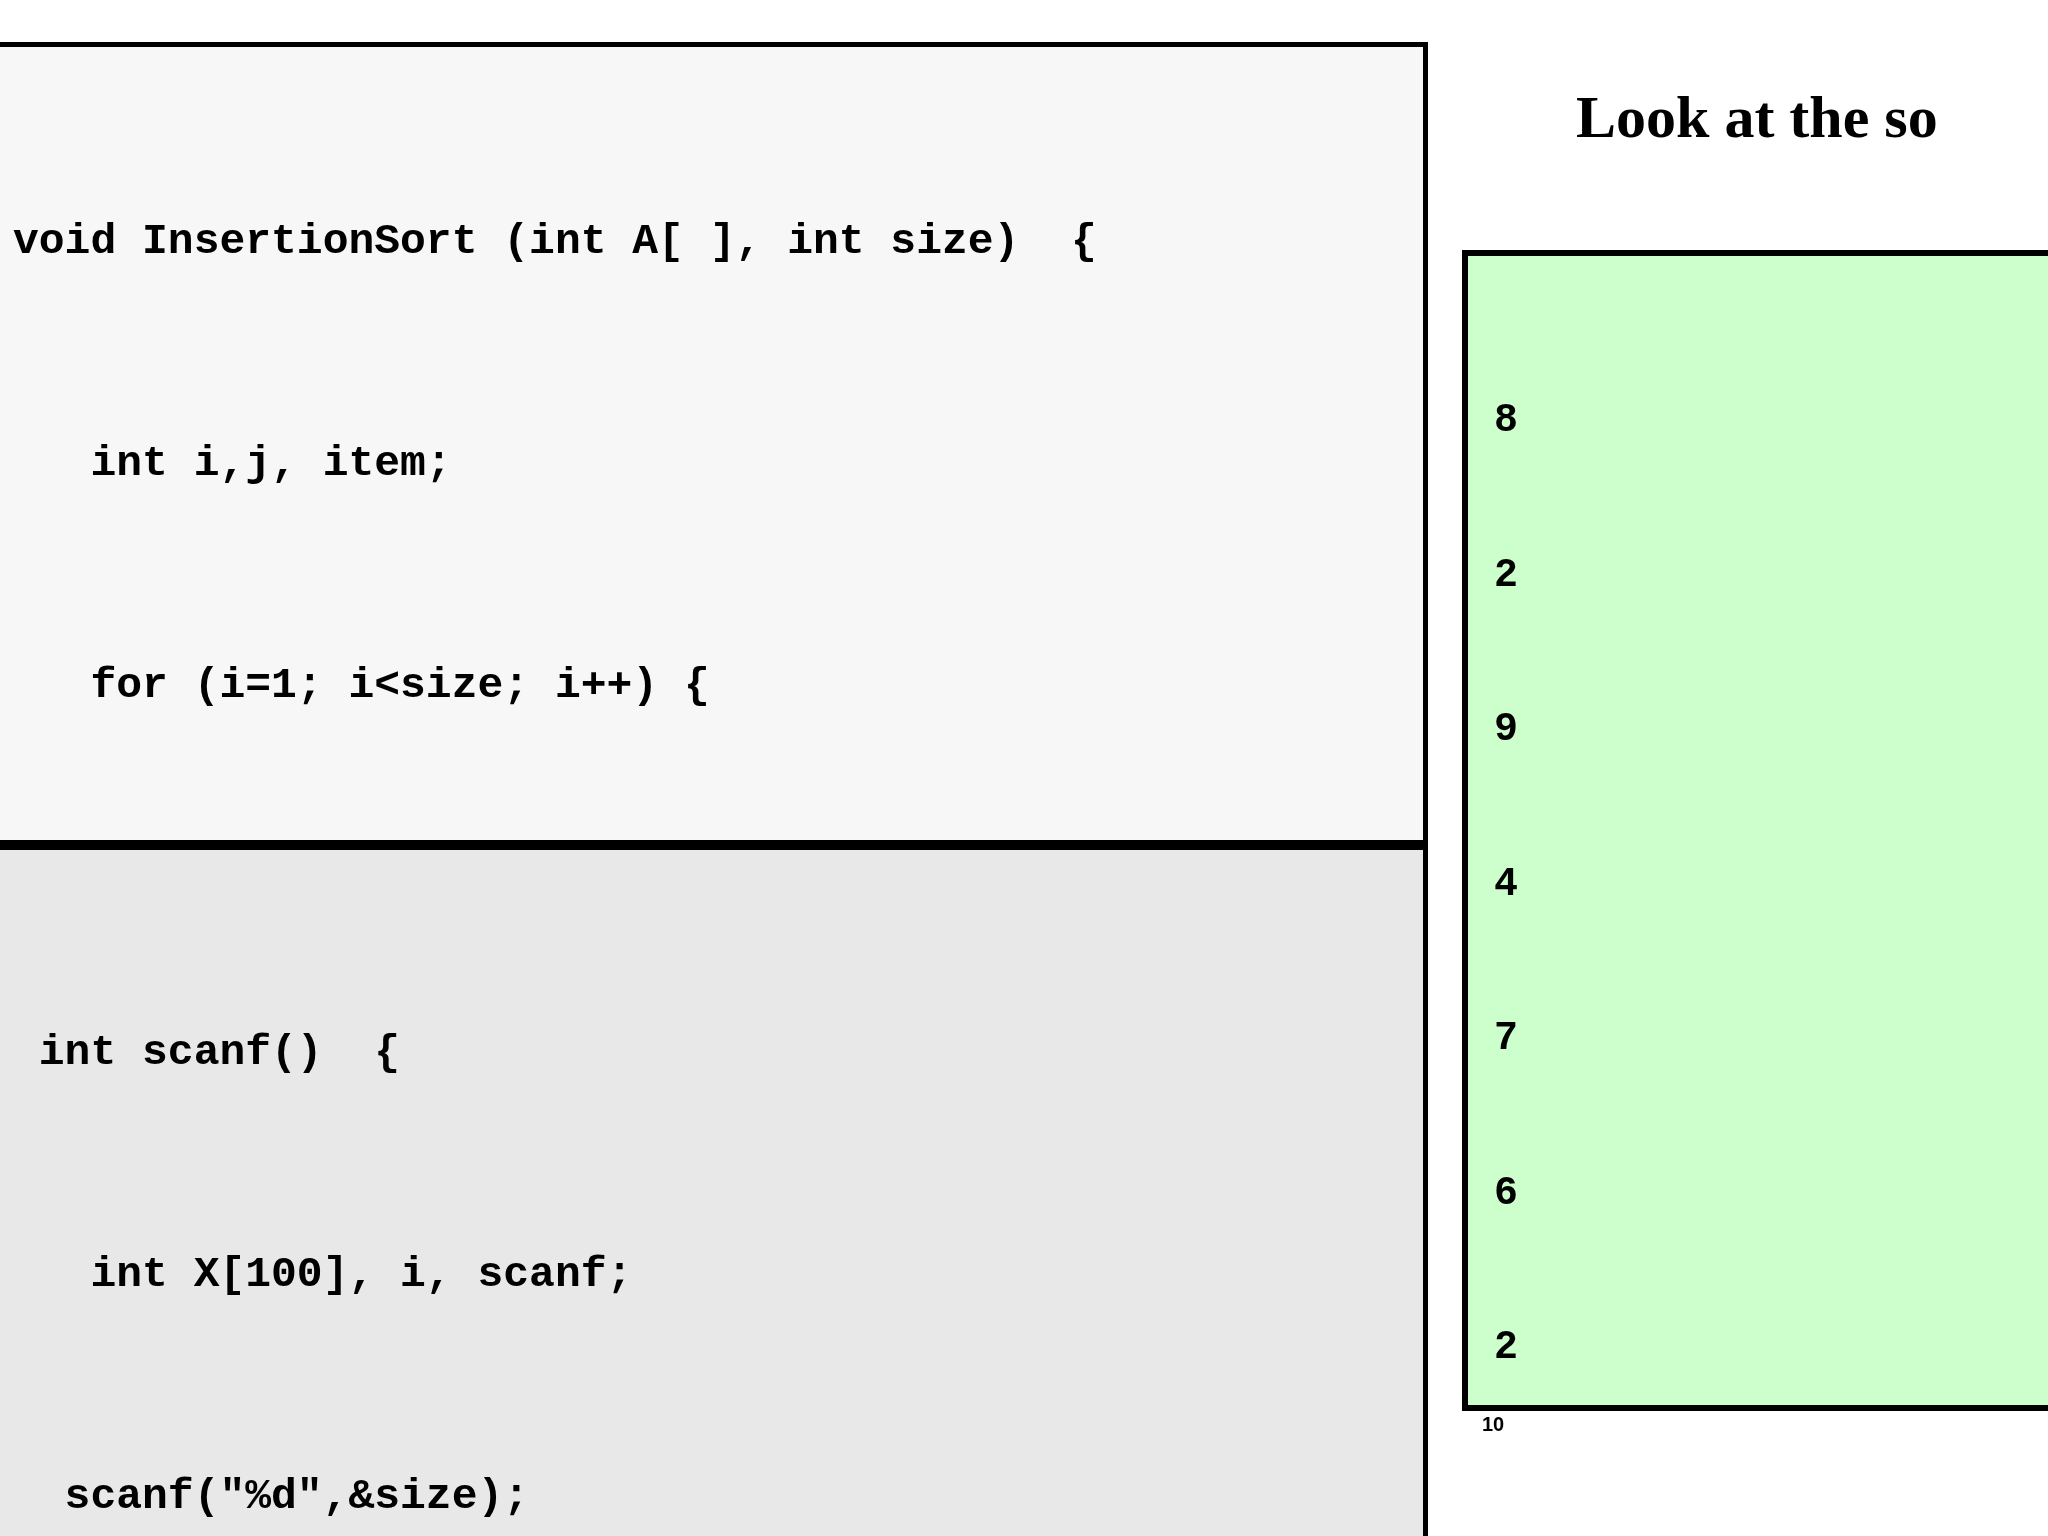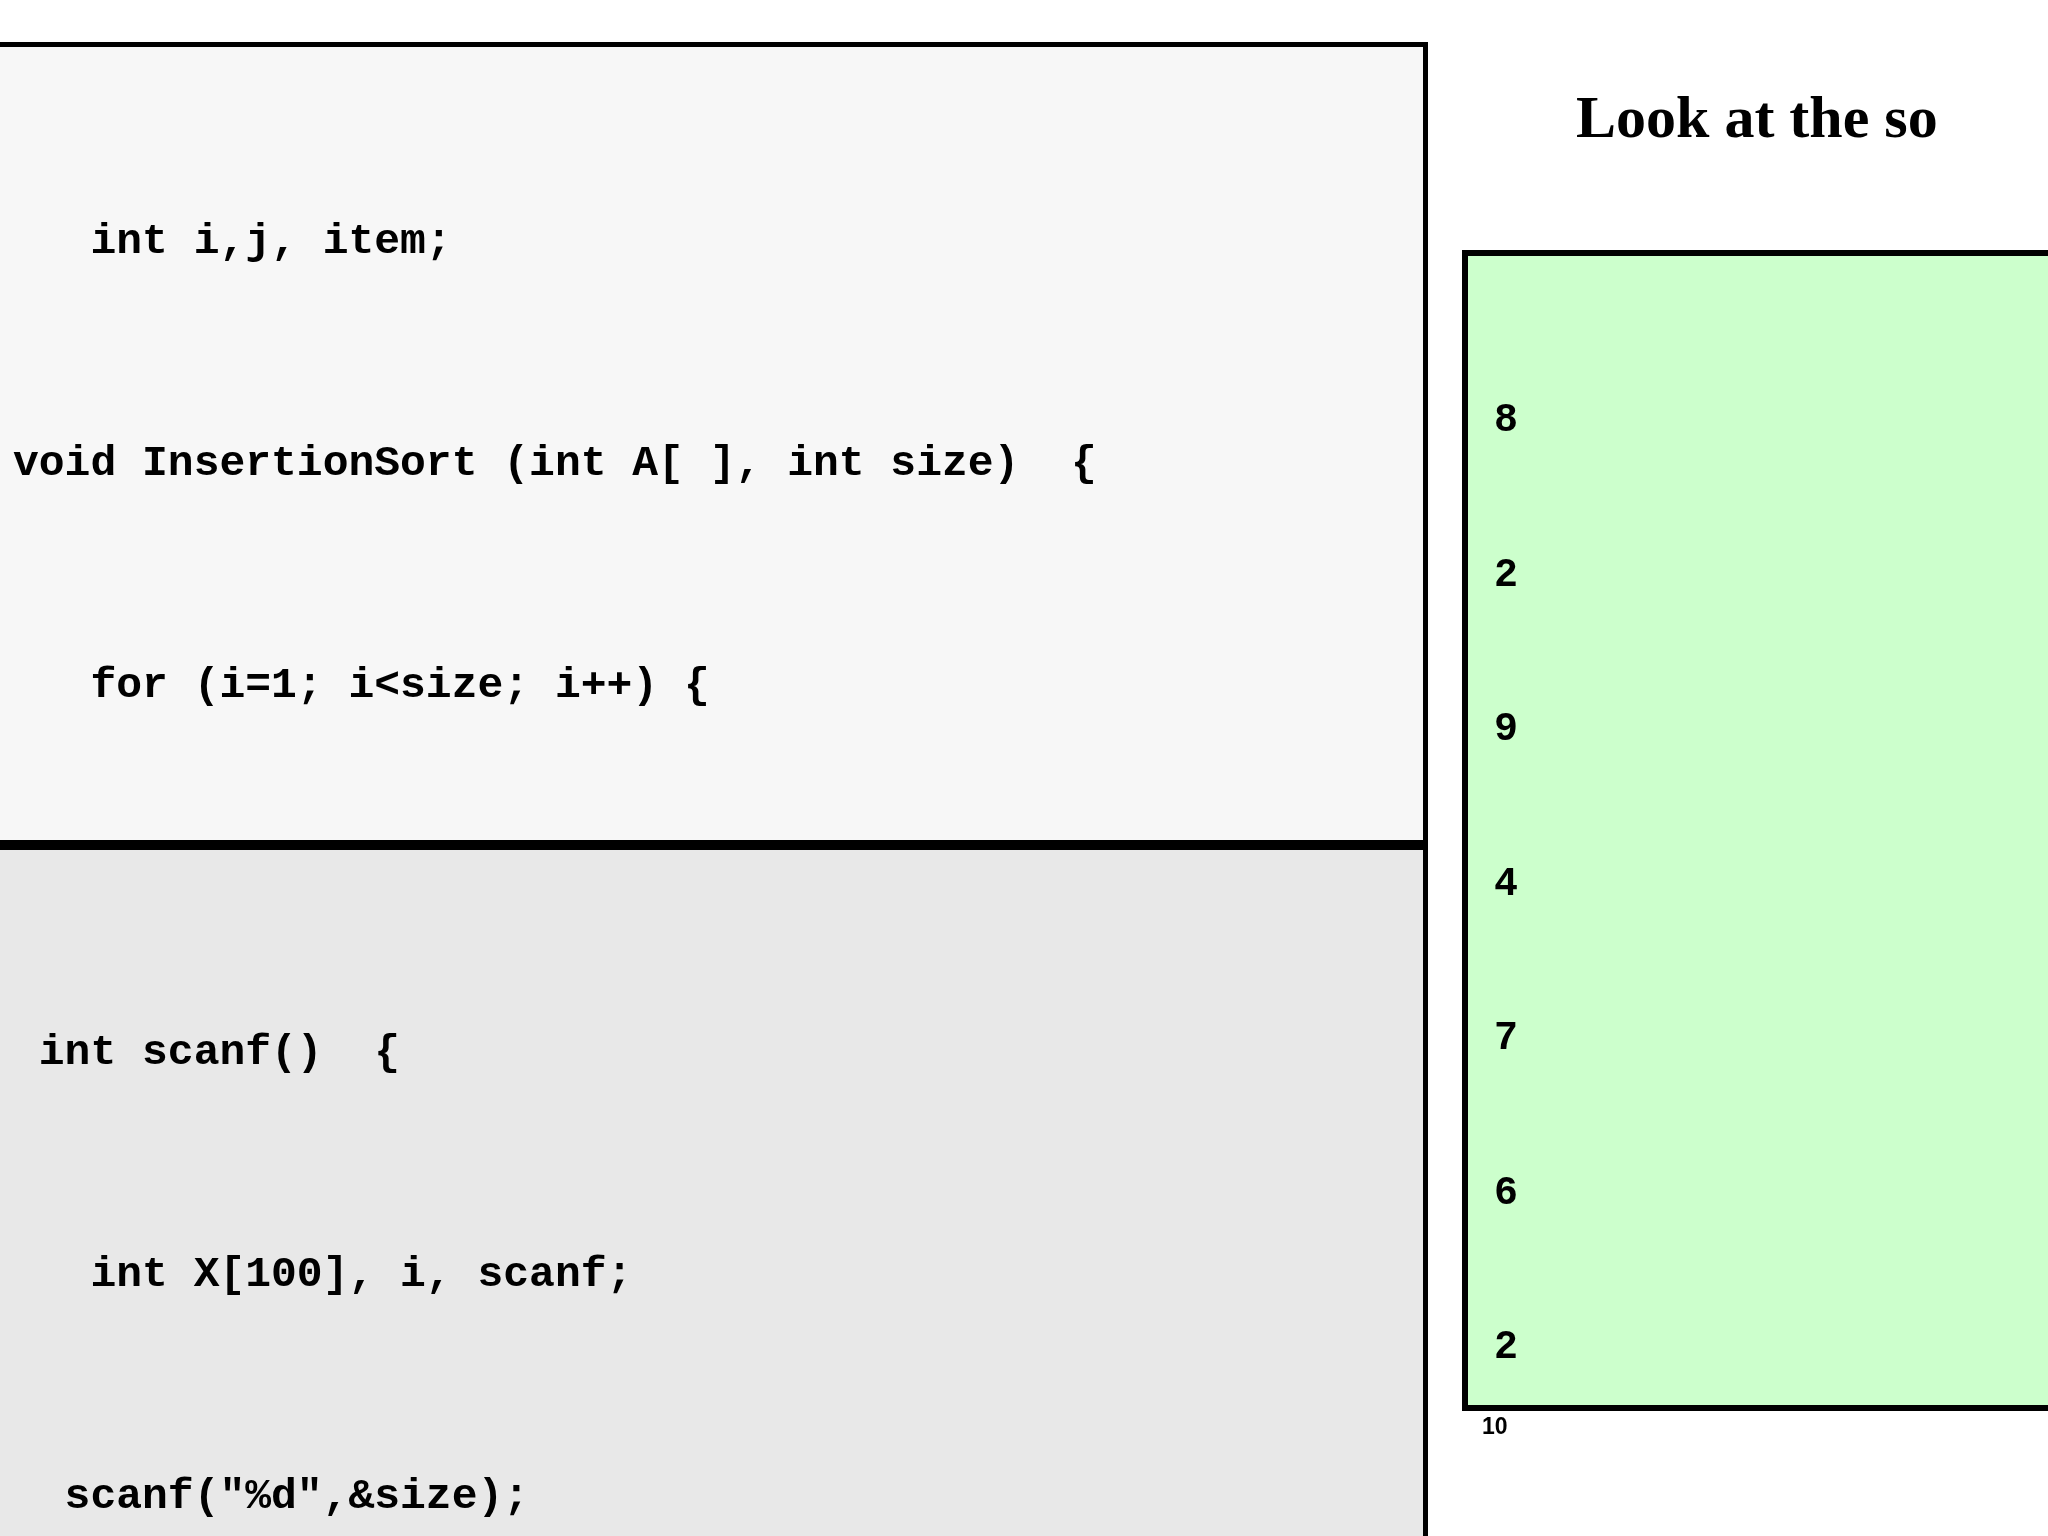--- a/index.html
+++ b/index.html
@@ -94,30 +94,30 @@
     display: block;
     white-space: pre;
   }
 
   #page-number {
     position: absolute;
     left: 1482px;
     top: 1413px;
     font-family: "Liberation Sans", sans-serif;
     font-weight: bold;
-    font-size: 23px;
+    font-size: 20px;
     color: #000000;
   }
 </style>
 </head>
 <body>
 
 <div id="code-panel-insertionsort" class="code-panel">
+  <span class="code-line">void InsertionSort (int A[ ], int size)  {</span>
   <span class="code-line">   int i,j, item;</span>
-  <span class="code-line">void InsertionSort (int A[ ], int size)  {</span>
   <span class="code-line">   for (i=1; i&lt;size; i++) {</span>
   
   
   
   
   
   
   
   
 </div>

